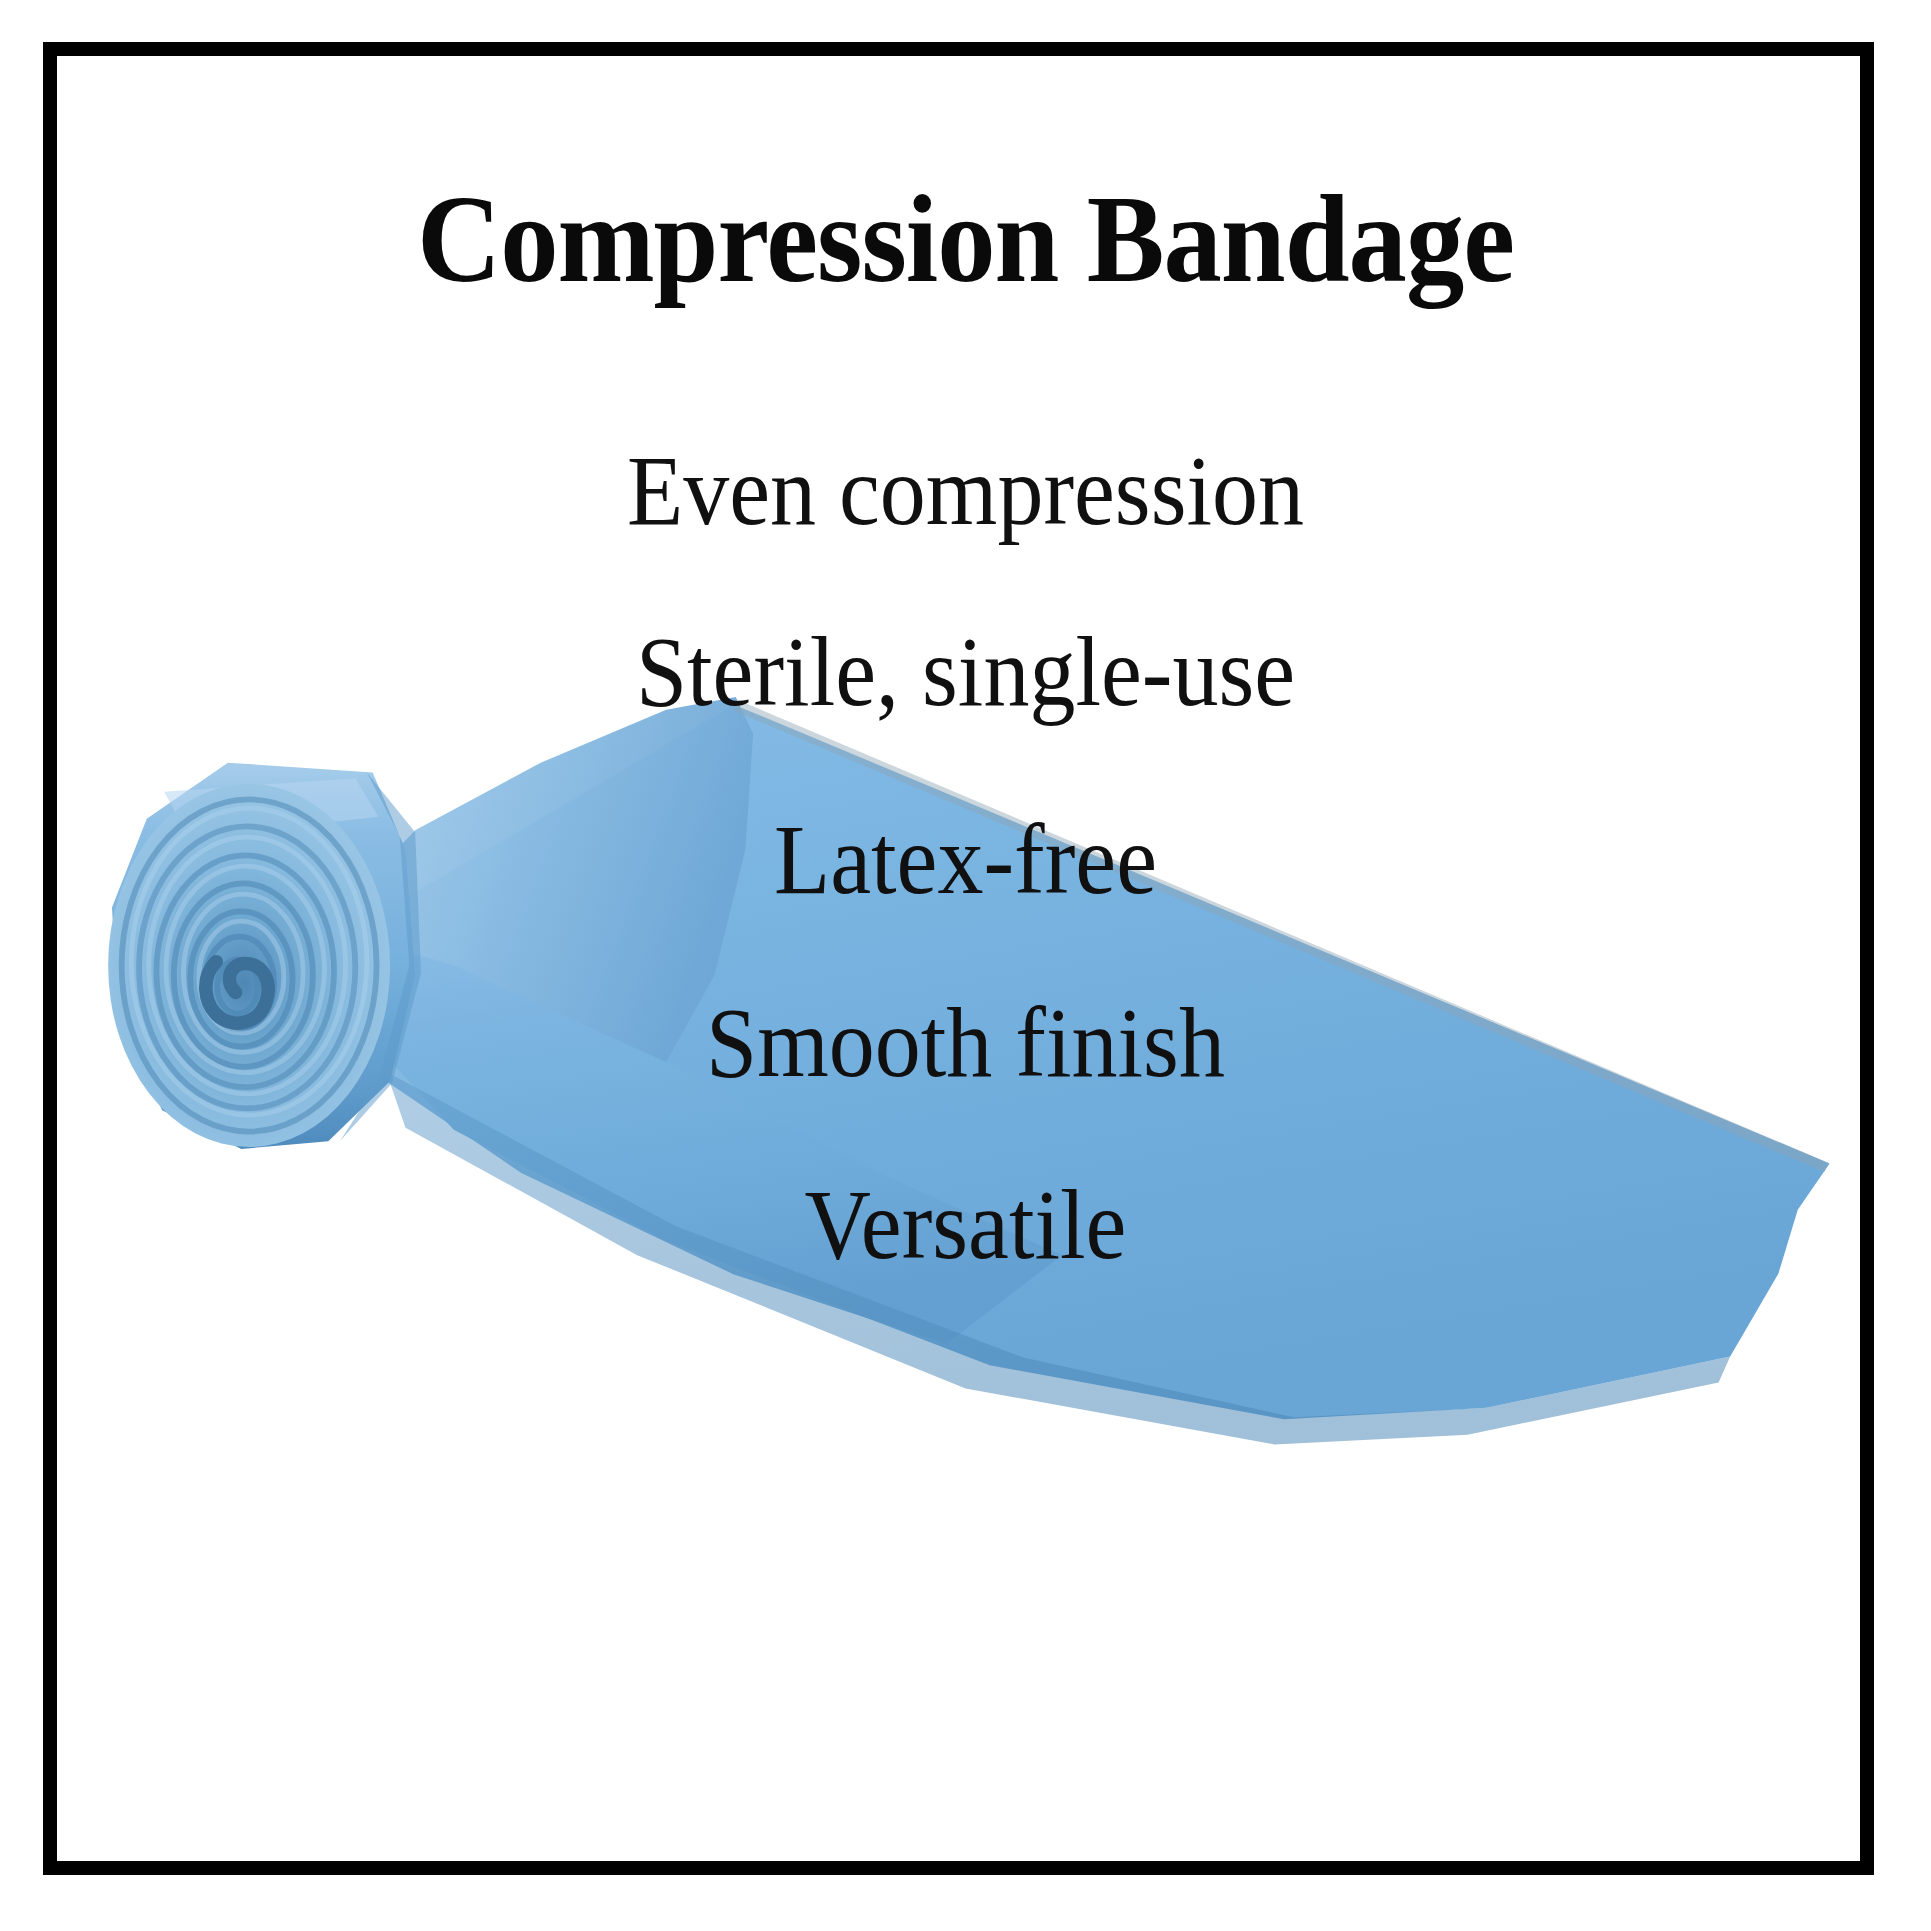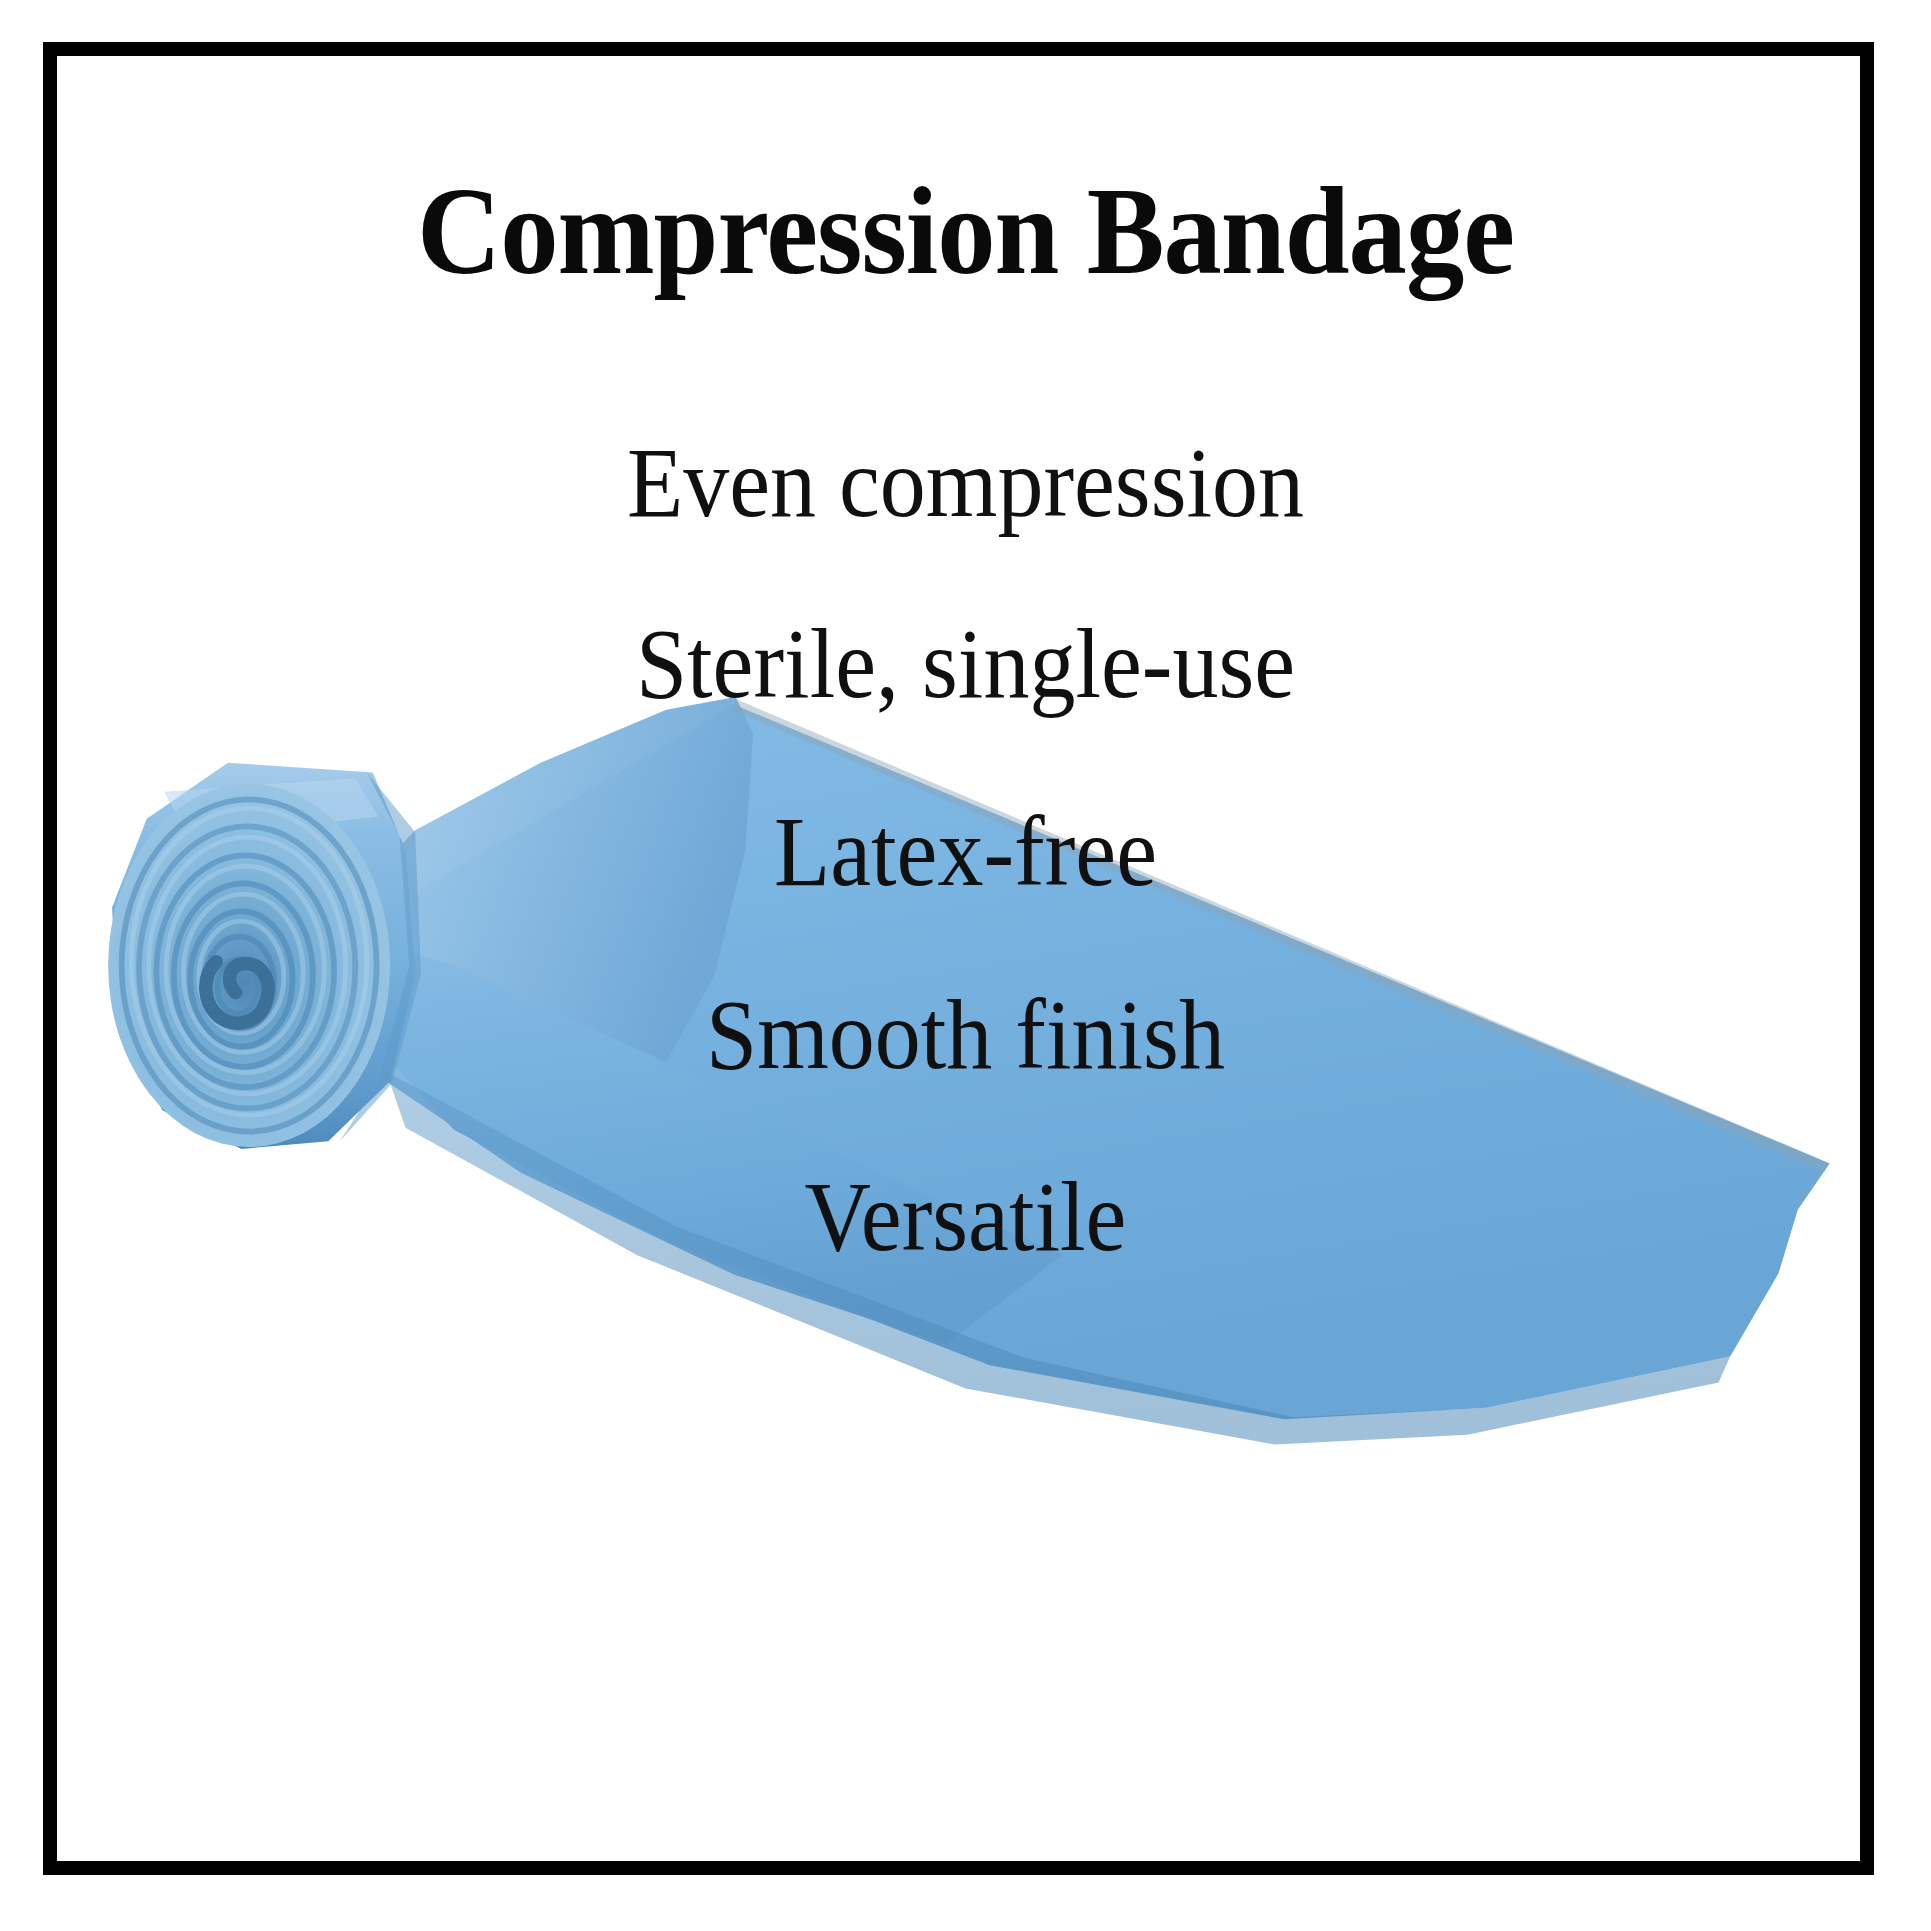--- a/index.html
+++ b/index.html
@@ -11,21 +11,21 @@
 
   
   #frame{position:absolute;left:43px;top:42px;width:1831px;height:1833px;
          border:14.5px solid #000000;box-sizing:border-box;z-index:5;
          pointer-events:none;}
 
   
   #photo{position:absolute;left:0;top:0;width:1931px;height:1931px;z-index:1;}
 
   
-  #textlayer{position:absolute;left:0;top:8px;width:1931px;height:1531px;z-index:3;}
+  #textlayer{position:absolute;left:0;top:16px;width:1931px;height:1531px;z-index:3;}
 
   #title{position:absolute;left:0;top:162px;width:1931px;text-align:center;
          font-family:"Liberation Serif","DejaVu Serif",serif;
          font-weight:700;font-size:124px;line-height:1.0;color:#0a0a0a;
          letter-spacing:-1px;
          transform:scaleX(0.94);transform-origin:center top;
          white-space:nowrap;}
 
   .feature{position:absolute;width:1931px;text-align:center;
            font-family:"Liberation Serif","DejaVu Serif",serif;

